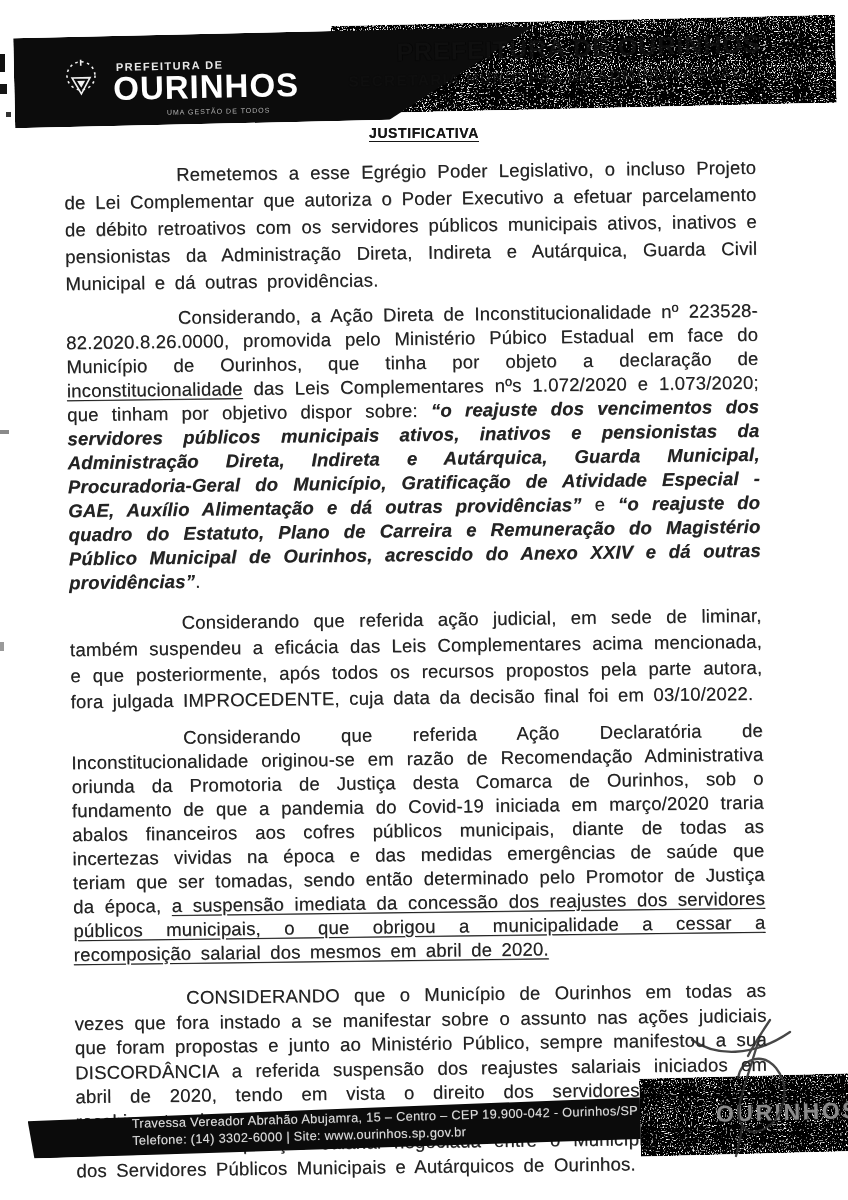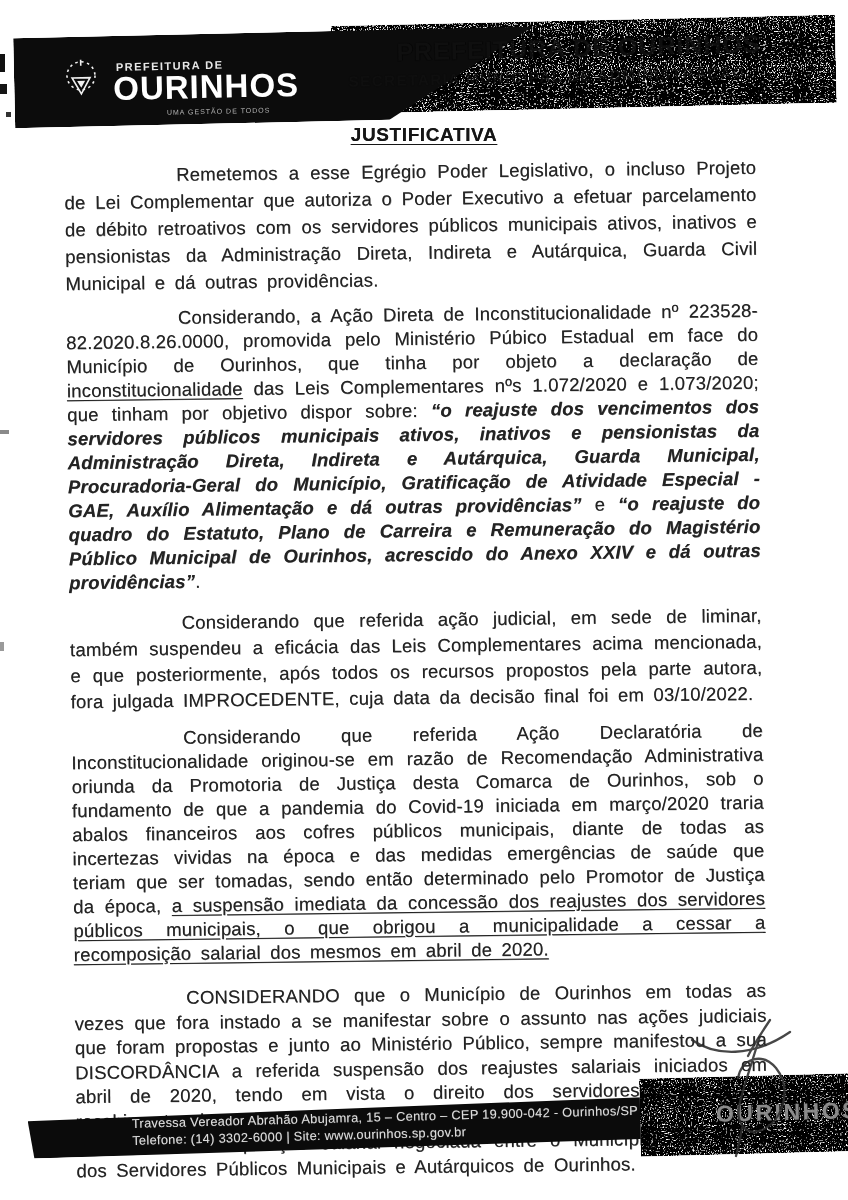--- a/index.html
+++ b/index.html
@@ -26,21 +26,21 @@
     opacity:.9;
   }
   .hdr-sub{
     position:absolute;left:298px;top:47px;width:470px;z-index:3;text-align:center;
     font-size:15px;font-weight:700;letter-spacing:1.6px;color:rgba(18,18,18,.82);
     text-shadow:0 0 1px rgba(0,0,0,.5);opacity:.88;
   }
   
   .doc-title{position:absolute;left:0;top:124px;width:100%;text-align:center;}
   .doc-title span{
-    font-size:19px;font-weight:800;letter-spacing:.6px;color:#161616;
+    font-size:14px;font-weight:800;letter-spacing:.6px;color:#161616;
     text-decoration:underline;text-underline-offset:3px;
     text-shadow:0 0 .6px rgba(0,0,0,.8);
   }
   
   .doc{
     position:absolute;left:64px;top:158px;width:692px;
     transform:rotate(-0.7deg);transform-origin:50% 0;
   }
   .doc p{
     margin:0;font-size:18.5px;text-align:justify;text-indent:112px;

